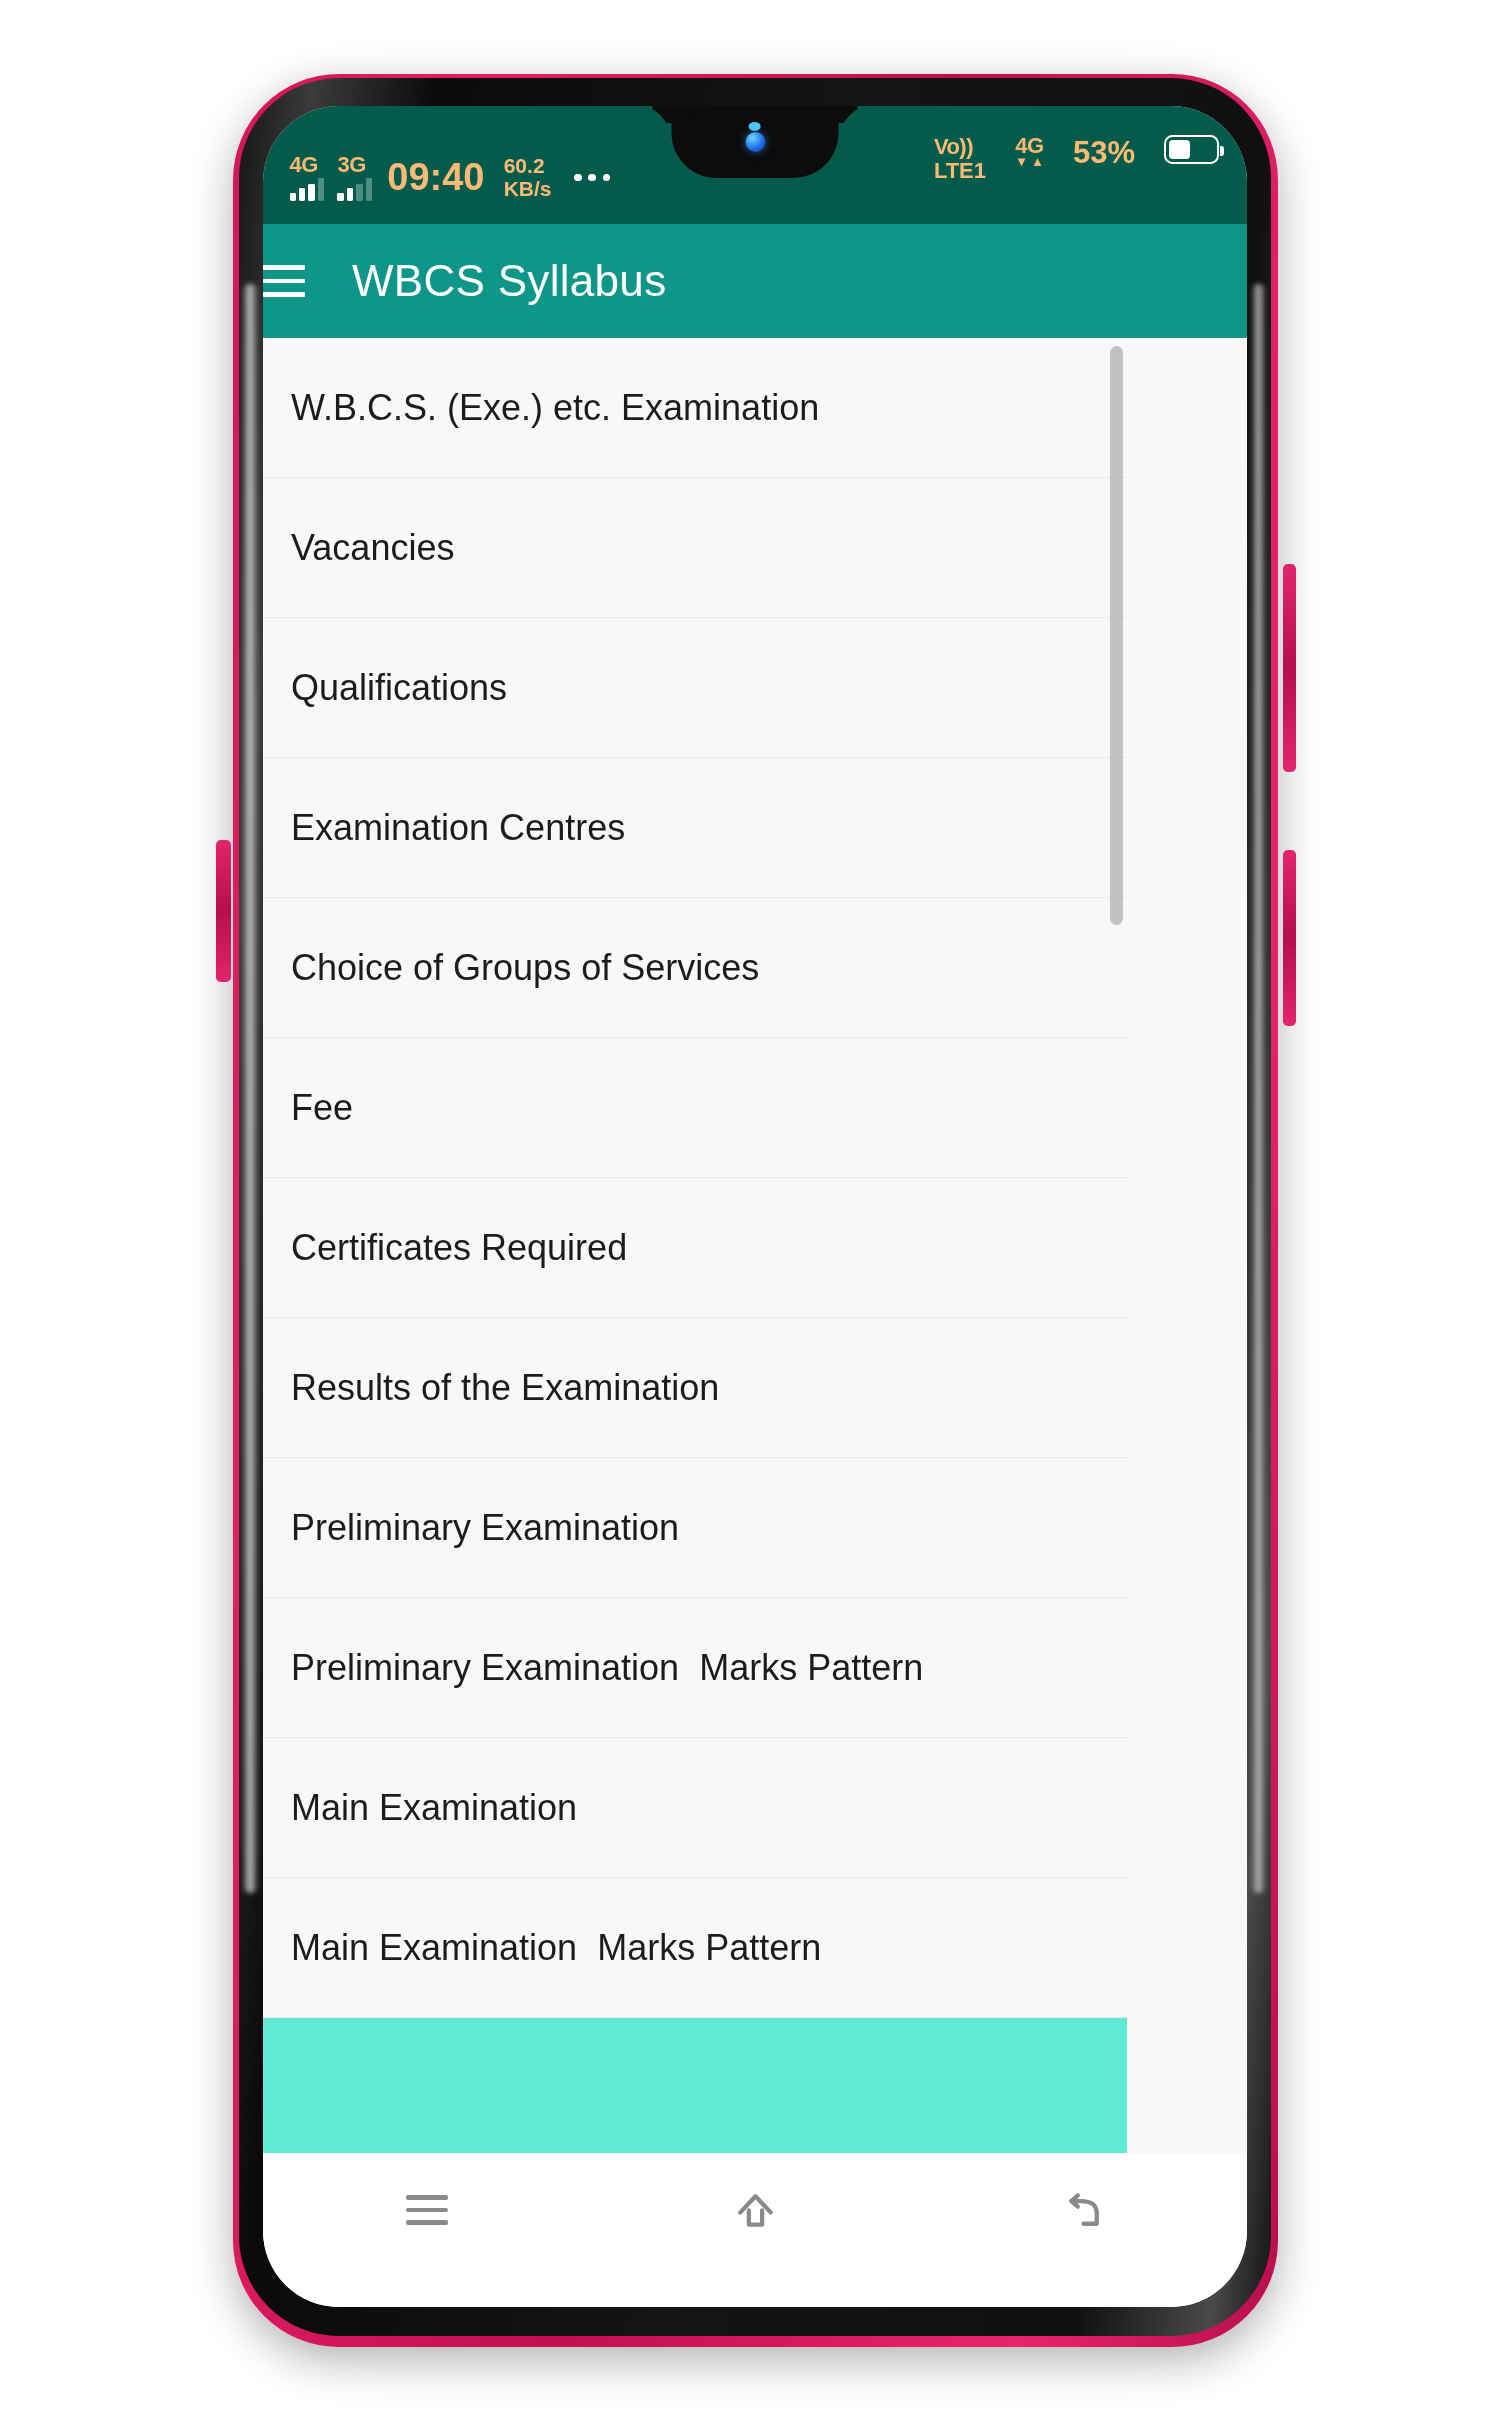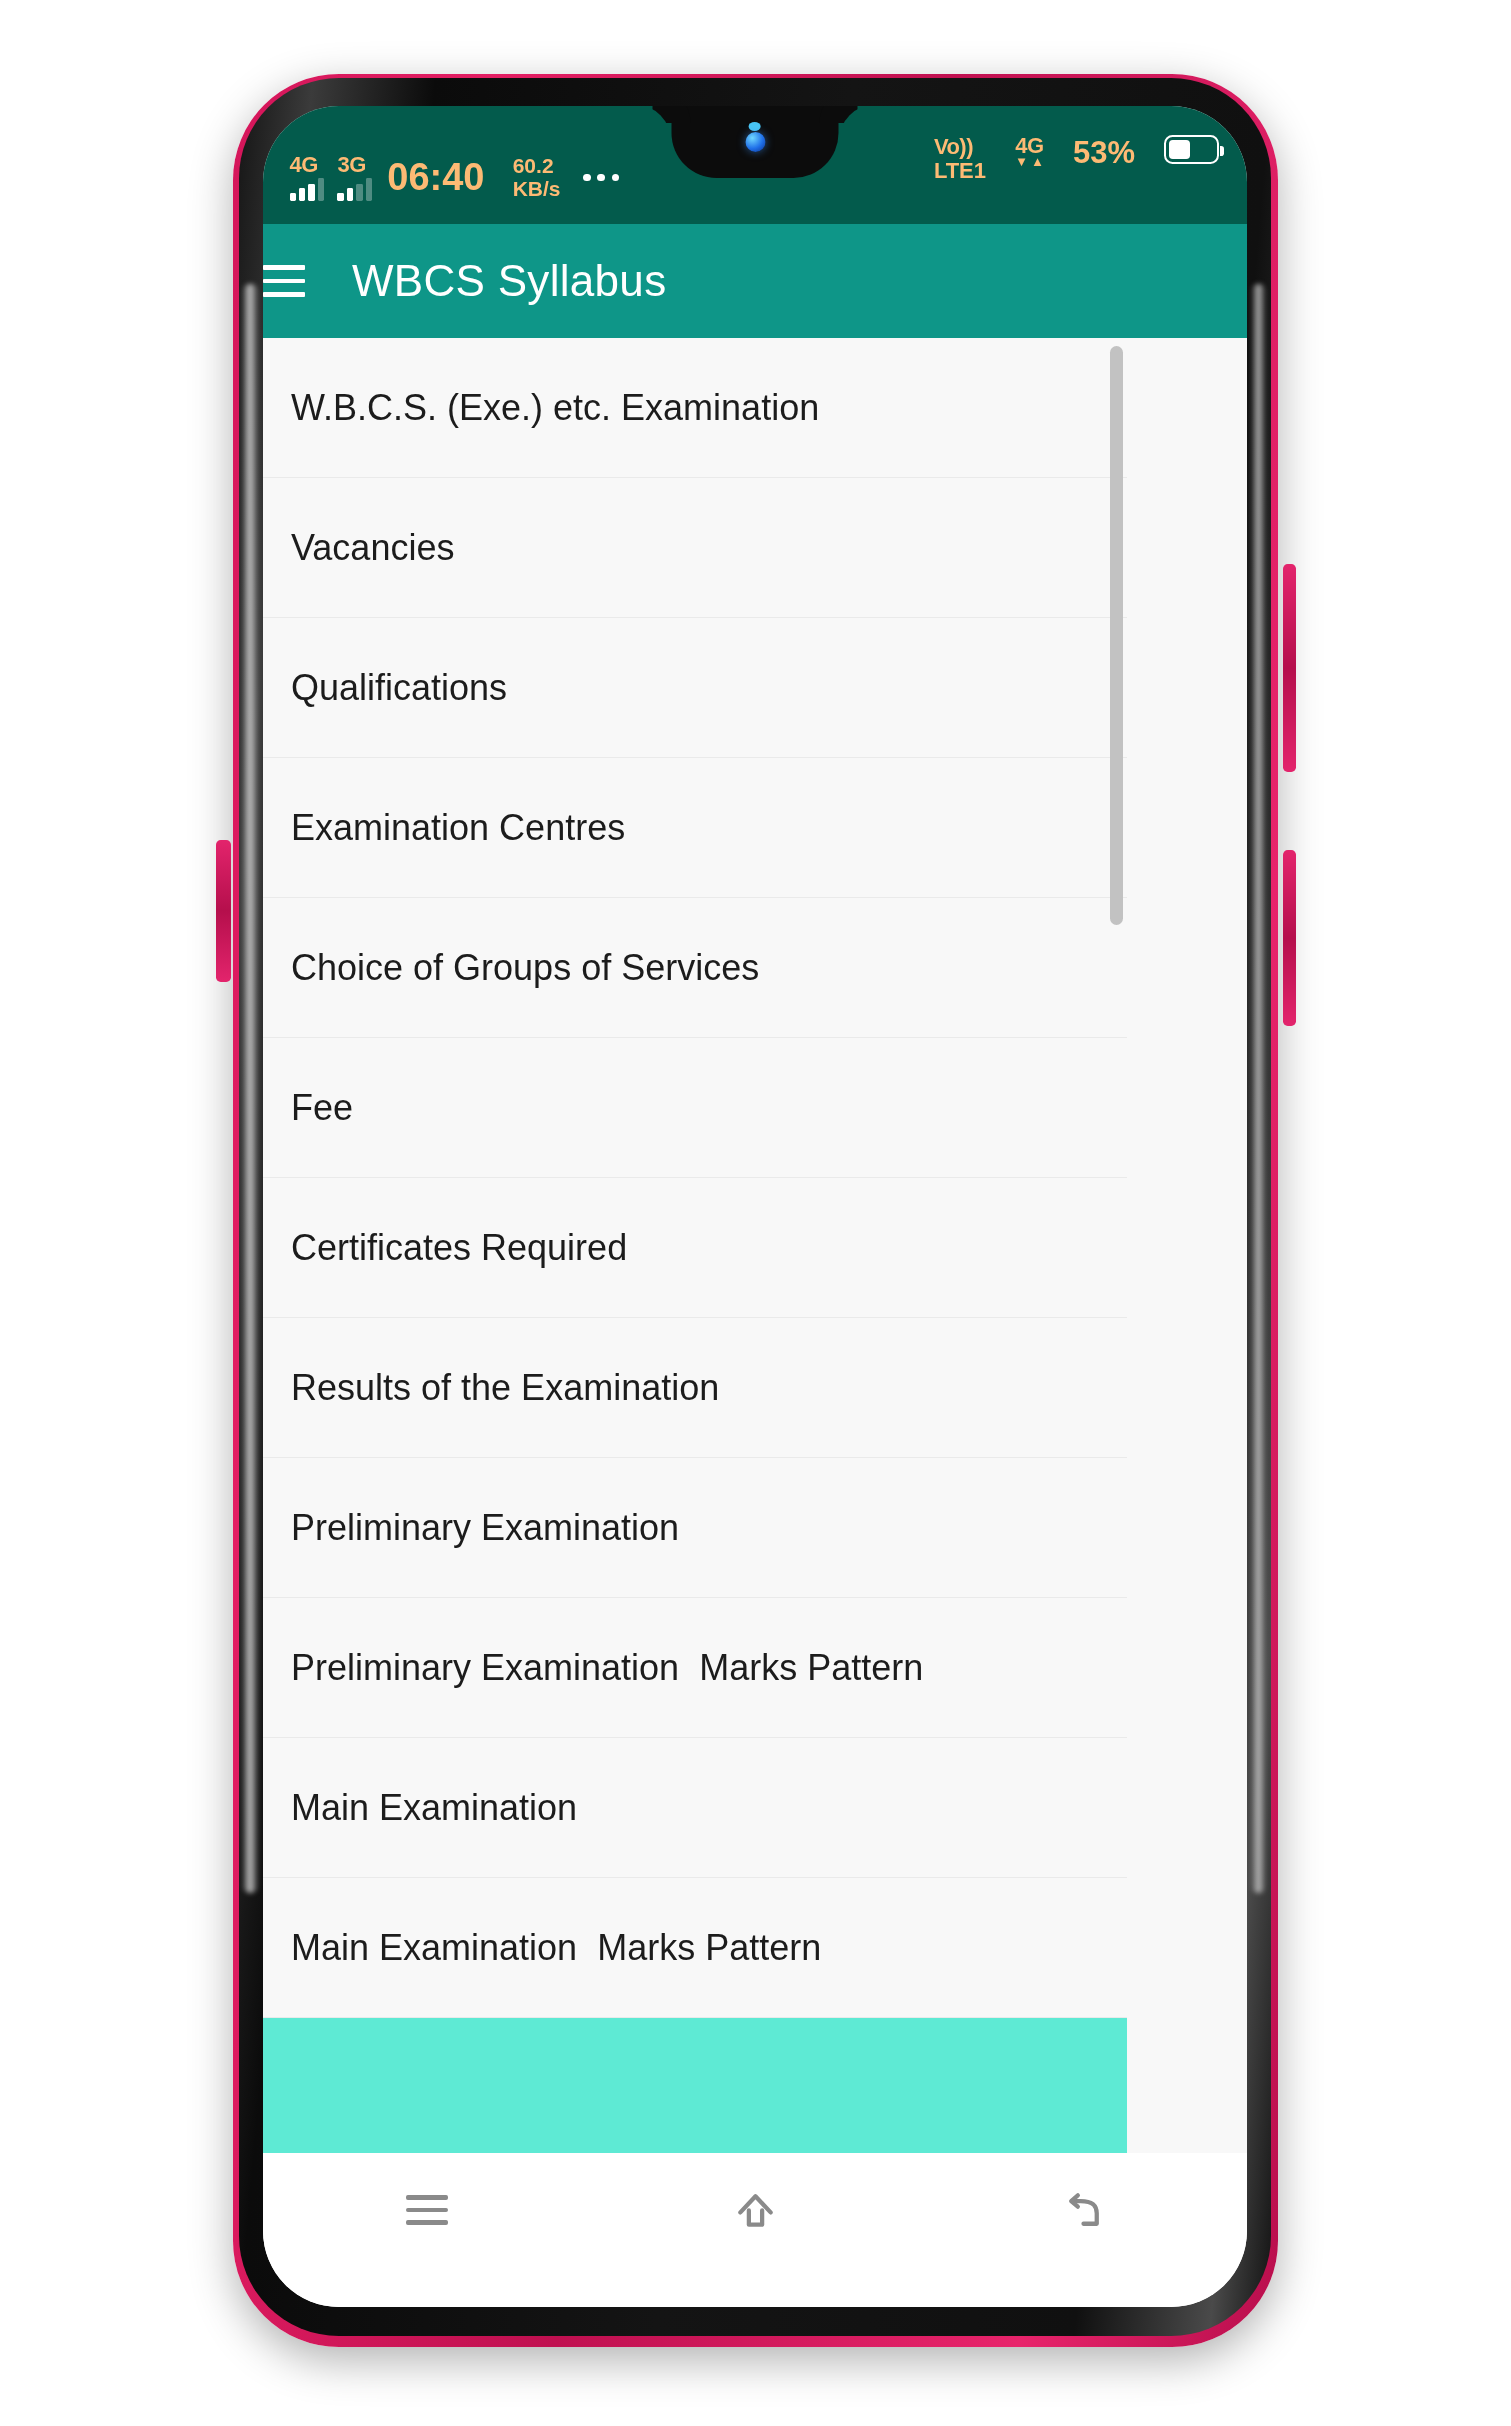--- a/index.html
+++ b/index.html
@@ -124,21 +124,21 @@
 
   #status-time {
     font-size: 38px;
     font-weight: bold;
     letter-spacing: 0px;
     margin-left: 1.9px;
   }
   #net-speed {
     display: flex; flex-direction: column;
     line-height: 23px; font-weight: bold; font-size: 21px;
-    margin-left: 15px;
+    margin-left: 6px;
   }
   #dots-icon { display: flex; gap: 6.6px; margin-left: 9.5px; align-items: center; }
   #dots-icon span { width: 7.6px; height: 7.6px; border-radius: 50%; background: #ffffff; }
 
   #volte-icon { display: flex; flex-direction: column; line-height: 24px; font-weight: bold; font-size: 22px; }
   #volte-icon .vl-top { letter-spacing: -0.5px; }
   #data-4g { display: flex; flex-direction: column; align-items: center; line-height: 21px; }
   #data-4g .g-label { font-size: 22px; font-weight: bold; letter-spacing: -0.5px; }
   #data-arrows { display: flex; gap: 2.8px; font-size: 13.2px; line-height: 11.4px; }
   #battery-pct { font-size: 31px; font-weight: bold; }
@@ -309,21 +309,21 @@
         <div class="signal-group">
           <span class="signal-label">3G</span>
           <span class="signal-bars">
             <i class="sb1"></i>
               <i class="sb2"></i>
               <i class="sb3 dim"></i>
               <i class="sb4 dim"></i>
           </span>
         </div>
 
-        <div id="status-time">06:40</div>
+        <div id="status-time">09:40</div>
 
         <div id="net-speed">
           <span>60.2</span>
           <span>KB/s</span>
         </div>
 
         <div id="dots-icon">
           <span></span>
             <span></span>
             <span></span>

